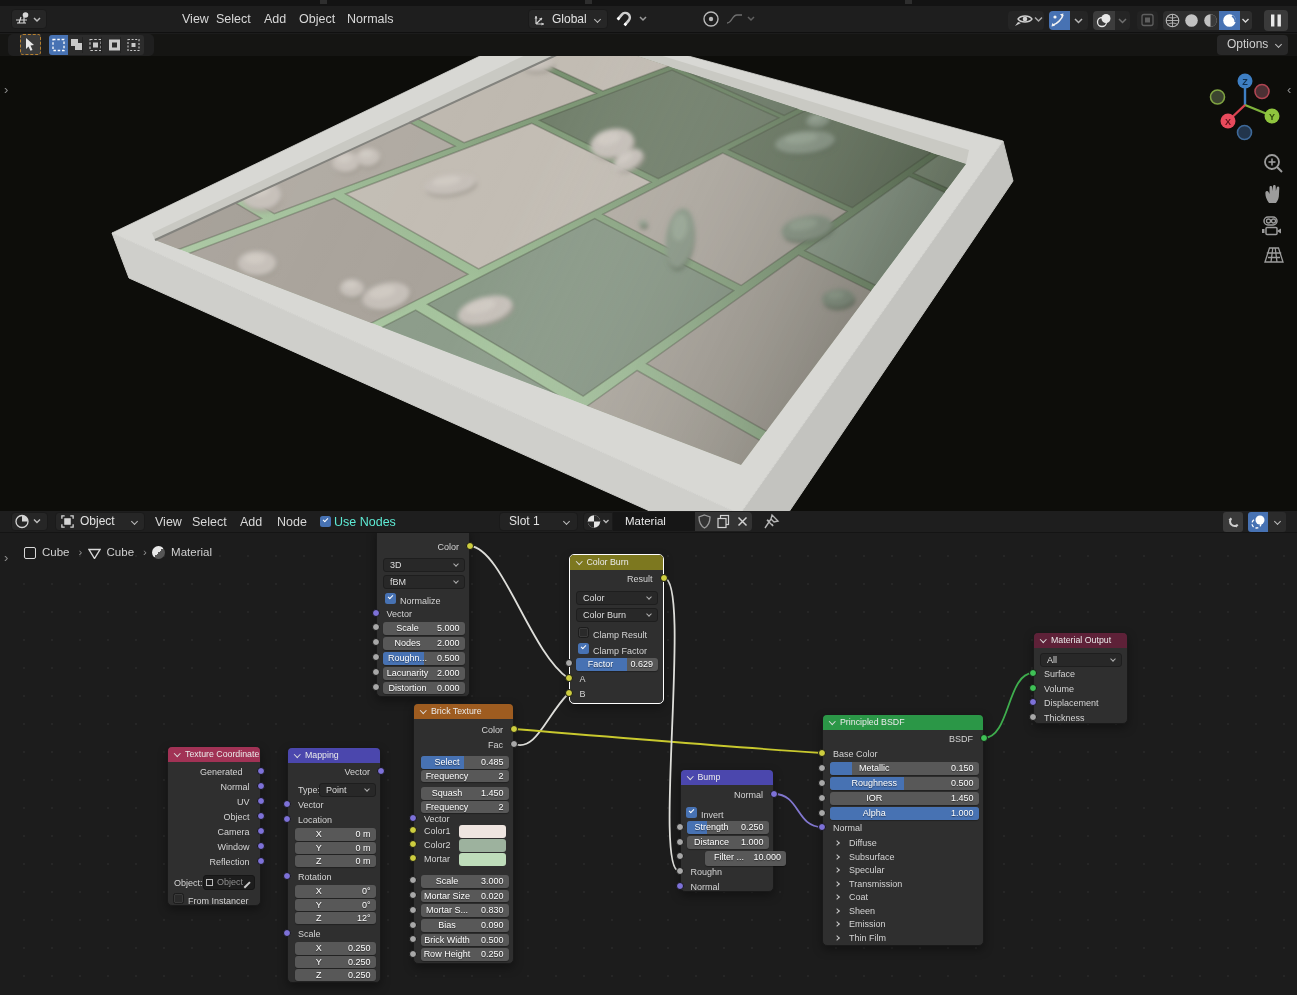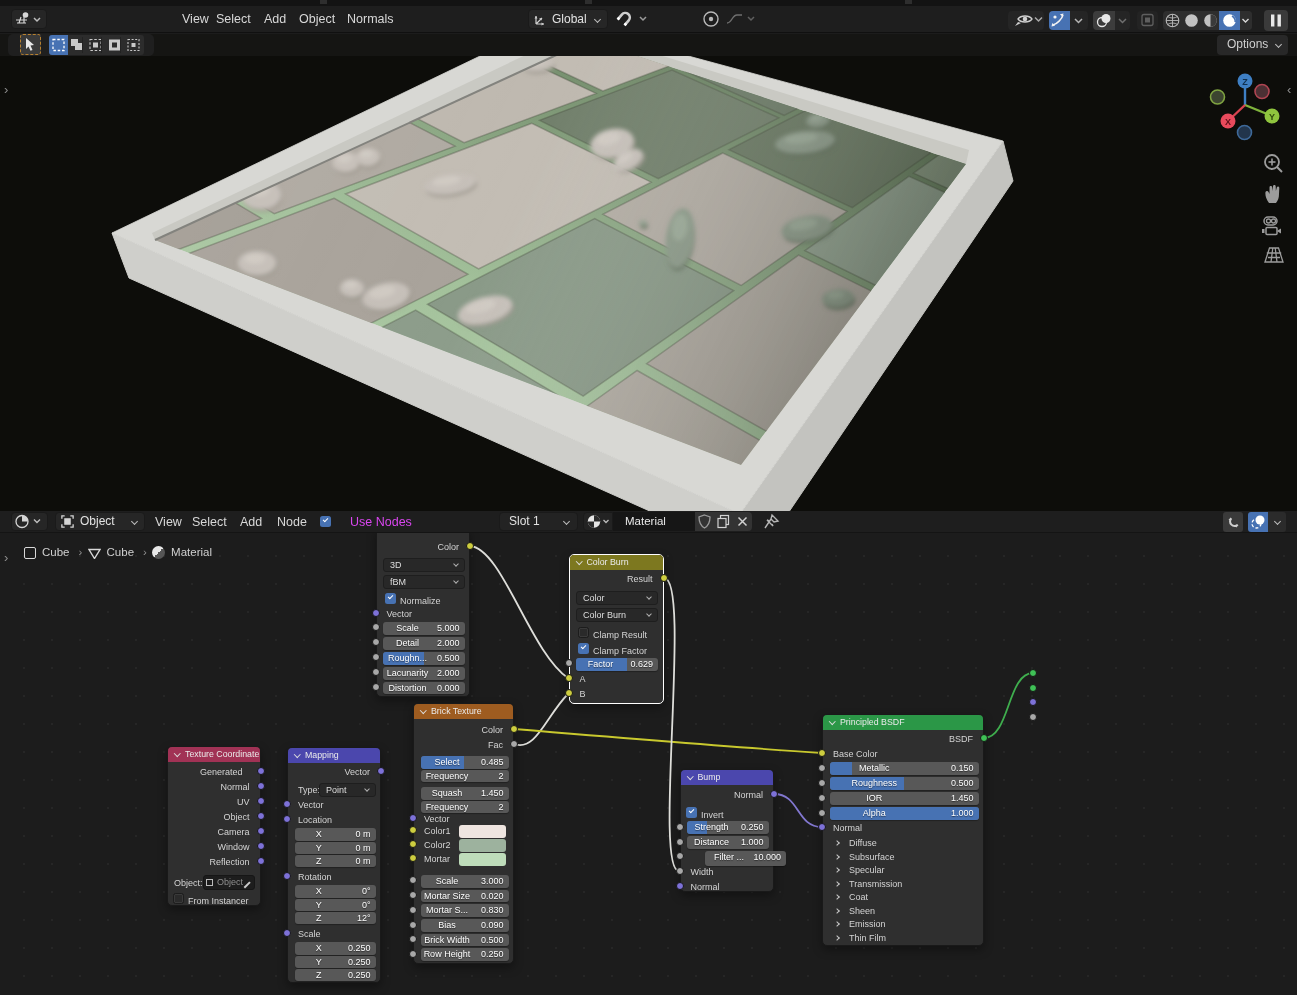--- a/index.html
+++ b/index.html
@@ -366,21 +366,21 @@
     <span style="position:absolute;left:24px;line-height:17px">Object</span>
     <span class="chev" style="position:absolute;right:7px;top:6px"></span>
   </div>
   <div class="menu" style="left:155px;height:22px;line-height:22px">View</div>
   <div class="menu" style="left:192px;height:22px;line-height:22px">Select</div>
   <div class="menu" style="left:240px;height:22px;line-height:22px">Add</div>
   <div class="menu" style="left:277px;height:22px;line-height:22px">Node</div>
   <div class="cb cbon" style="left:320px;top:5px;position:absolute">
         <span class="ck"></span>
       </div>
-  <div class="menu" style="left:350px;height:22px;line-height:22px;color:#d946ef">Use Nodes</div>
+  <div class="menu" style="left:334px;height:22px;line-height:22px;color:#5eead4">Use Nodes</div>
 
   <div class="hbtn" style="left:499px;top:1px;width:79px;height:19px;background:#232323;">
     <span style="position:absolute;left:9px;line-height:17px">Slot 1</span>
     <span class="chev" style="position:absolute;right:8px;top:6px"></span>
   </div>
   <div class="hbtn" style="left:583px;top:1px;width:30px;height:19px;background:#232323;border-radius:4px 0 0 4px;">
     <svg width="28" height="17" viewBox="0 0 28 17">
       <circle cx="10" cy="8.5" r="6.2" fill="#e6e6e6"></circle>
       <path d="M10 2.3 A6.2 6.2 0 0 1 16.2 8.5 L10 8.5 Z" fill="#2a2a2a"></path>
       <path d="M10 14.7 A6.2 6.2 0 0 1 3.8 8.5 L10 8.5 Z" fill="#2a2a2a"></path>
@@ -448,21 +448,21 @@
         <div class="cb cbon" style="left:8.5px;top:64px">
           <span class="ck"></span>
         </div>
         <div class="nlab" style="left:23.5px;top:65px">Normalize</div>
         <div class="nlab" style="top:78px;left:10px">Vector</div>
         <div class="wgt" style="left:6.5px;top:93px;width:81.5px;height:13px">
           <span class="wl">Scale</span>
           <span class="wv">5.000</span>
         </div>
         <div class="wgt" style="left:6.5px;top:108px;width:81.5px;height:13px">
-          <span class="wl">Detail</span>
+          <span class="wl">Nodes</span>
           <span class="wv">2.000</span>
         </div>
         <div class="wgt" style="left:6.5px;top:123px;width:81.5px;height:13px">
           <div class="fill" style="width:41px"></div>
           <span class="wl">Roughn...</span>
           <span class="wv">0.500</span>
         </div>
         <div class="wgt" style="left:6.5px;top:138px;width:81.5px;height:13px">
           <span class="wl">Lacunarity</span>
           <span class="wv">2.000</span>
@@ -630,21 +630,21 @@
           <span class="wv">0.250</span>
         </div>
         <div class="wgt" style="left:6.5px;top:66px;width:81.5px;height:13px">
           <span class="wl">Distance</span>
           <span class="wv">1.000</span>
         </div>
         <div class="wgt" style="left:24px;top:81px;width:81.5px;height:15px">
           <span class="wl">Filter ...</span>
           <span class="wv">10.000</span>
         </div>
-        <div class="nlab" style="top:95px;left:10px">Width</div>
+        <div class="nlab" style="top:95px;left:10px">Roughn</div>
         <div class="nlab" style="top:110px;left:10px">Normal</div>
       </div>
       <div class="node" style="left:822px;top:181px;width:162px;height:232px;border:1px solid #191919;">
         <div class="nhead" style="background:#2b9747"><span class="hchev"></span>Principled BSDF</div>
         <div class="nlab" style="top:17px;right:10px;text-align:right">BSDF</div>
         <div class="nlab" style="top:32px;left:10px">Base Color</div>
         <div class="wgt" style="left:6.5px;top:47px;width:149px;height:13px">
           <div class="fill" style="width:22px"></div>
           <span class="wl">Metallic</span>
           <span class="wv">0.150</span>
@@ -673,20 +673,31 @@
         <span class="exp" style="left:12px;top:166.5px"></span>
         <div class="nlab" style="left:26px;top:161.5px">Transmission</div>
         <span class="exp" style="left:12px;top:180.0px"></span>
         <div class="nlab" style="left:26px;top:175.0px">Coat</div>
         <span class="exp" style="left:12px;top:193.5px"></span>
         <div class="nlab" style="left:26px;top:188.5px">Sheen</div>
         <span class="exp" style="left:12px;top:207.0px"></span>
         <div class="nlab" style="left:26px;top:202.0px">Emission</div>
         <span class="exp" style="left:12px;top:220.5px"></span>
         <div class="nlab" style="left:26px;top:215.5px">Thin Film</div>
+      </div>
+      <div class="node" style="left:1033px;top:99px;width:94.5px;height:92px;border:1px solid #191919;">
+        <div class="nhead" style="background:#5e2138"><span class="hchev"></span>Material Output</div>
+        <div class="drop" style="left:6px;top:20px;width:82px;height:14px">
+          <span class="dl">All</span>
+          <span class="chev"></span>
+        </div>
+        <div class="nlab" style="top:34px;left:10px">Surface</div>
+        <div class="nlab" style="top:49px;left:10px">Volume</div>
+        <div class="nlab" style="top:63px;left:10px">Displacement</div>
+        <div class="nlab" style="top:78px;left:10px">Thickness</div>
       </div>
     <div class="sock" style="left:466.0px;top:9px;background:#cdcd3f"></div>
       <div class="sock" style="left:371.5px;top:76px;background:#7d71d8"></div>
       <div class="sock" style="left:371.5px;top:90px;background:#a8a8a8"></div>
       <div class="sock" style="left:371.5px;top:105px;background:#a8a8a8"></div>
       <div class="sock" style="left:371.5px;top:120px;background:#a8a8a8"></div>
       <div class="sock" style="left:371.5px;top:135px;background:#a8a8a8"></div>
       <div class="sock" style="left:371.5px;top:150px;background:#a8a8a8"></div>
       <div class="sock" style="left:659.5px;top:41px;background:#cdcd3f"></div>
       <div class="sock" style="left:564.5px;top:126px;background:#a8a8a8"></div>

